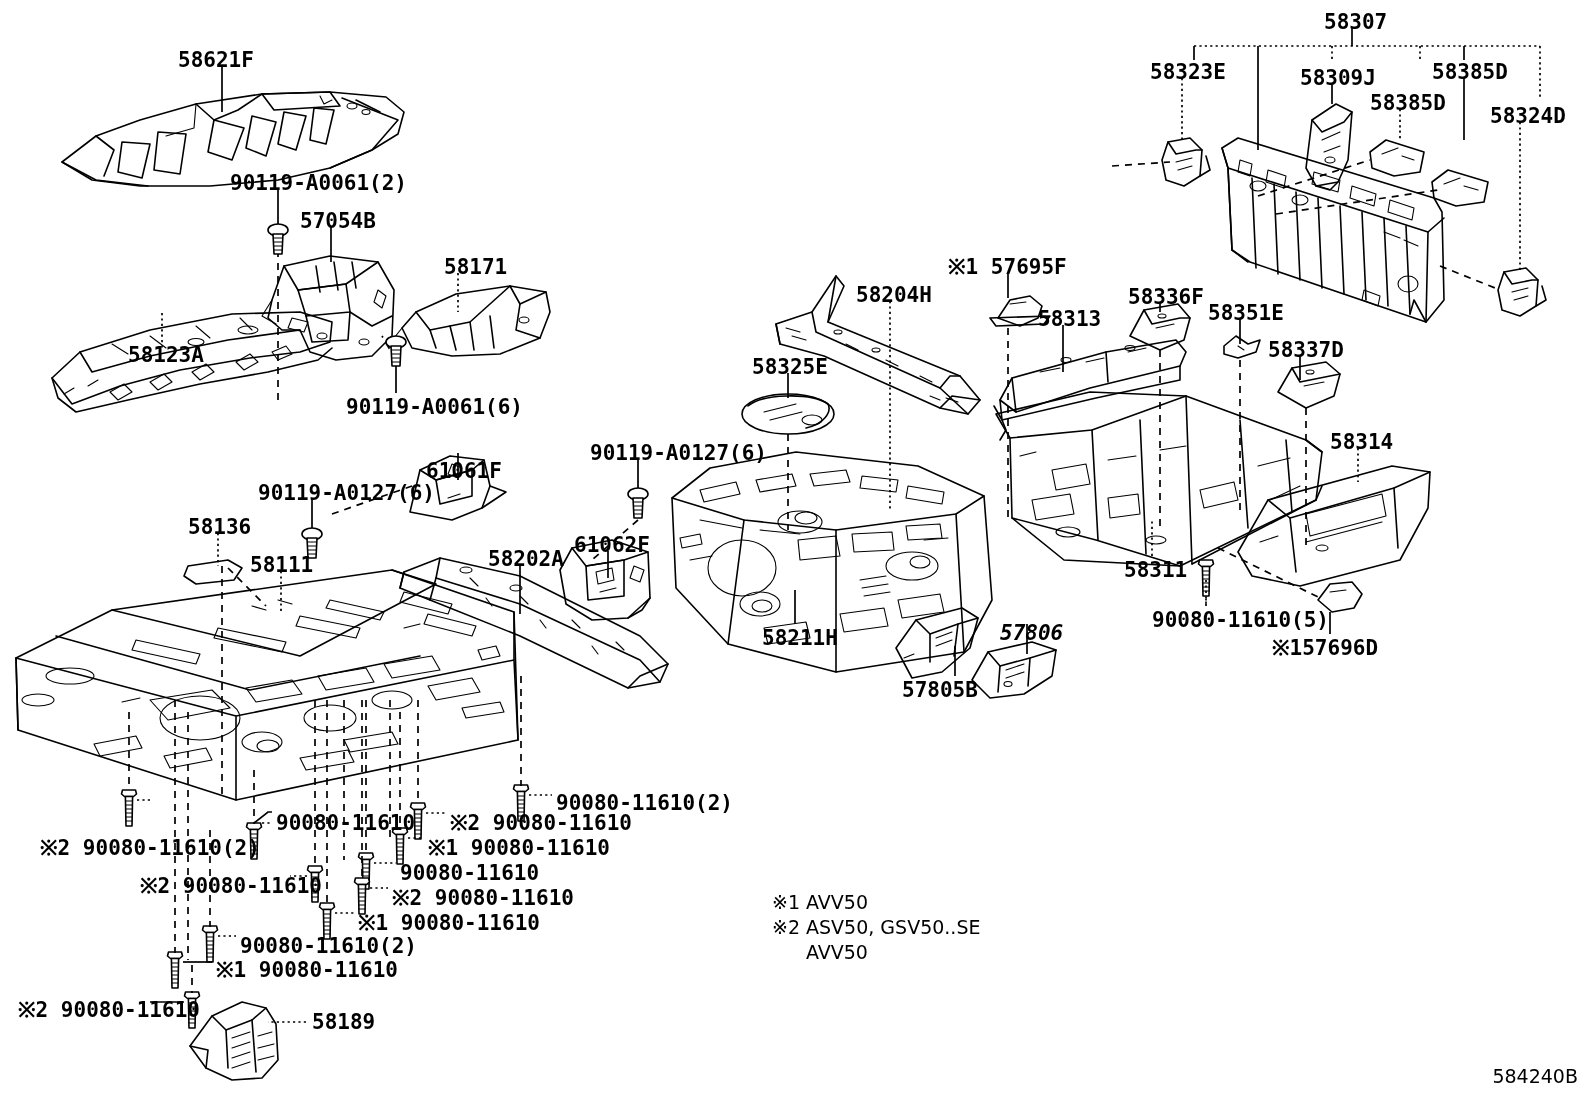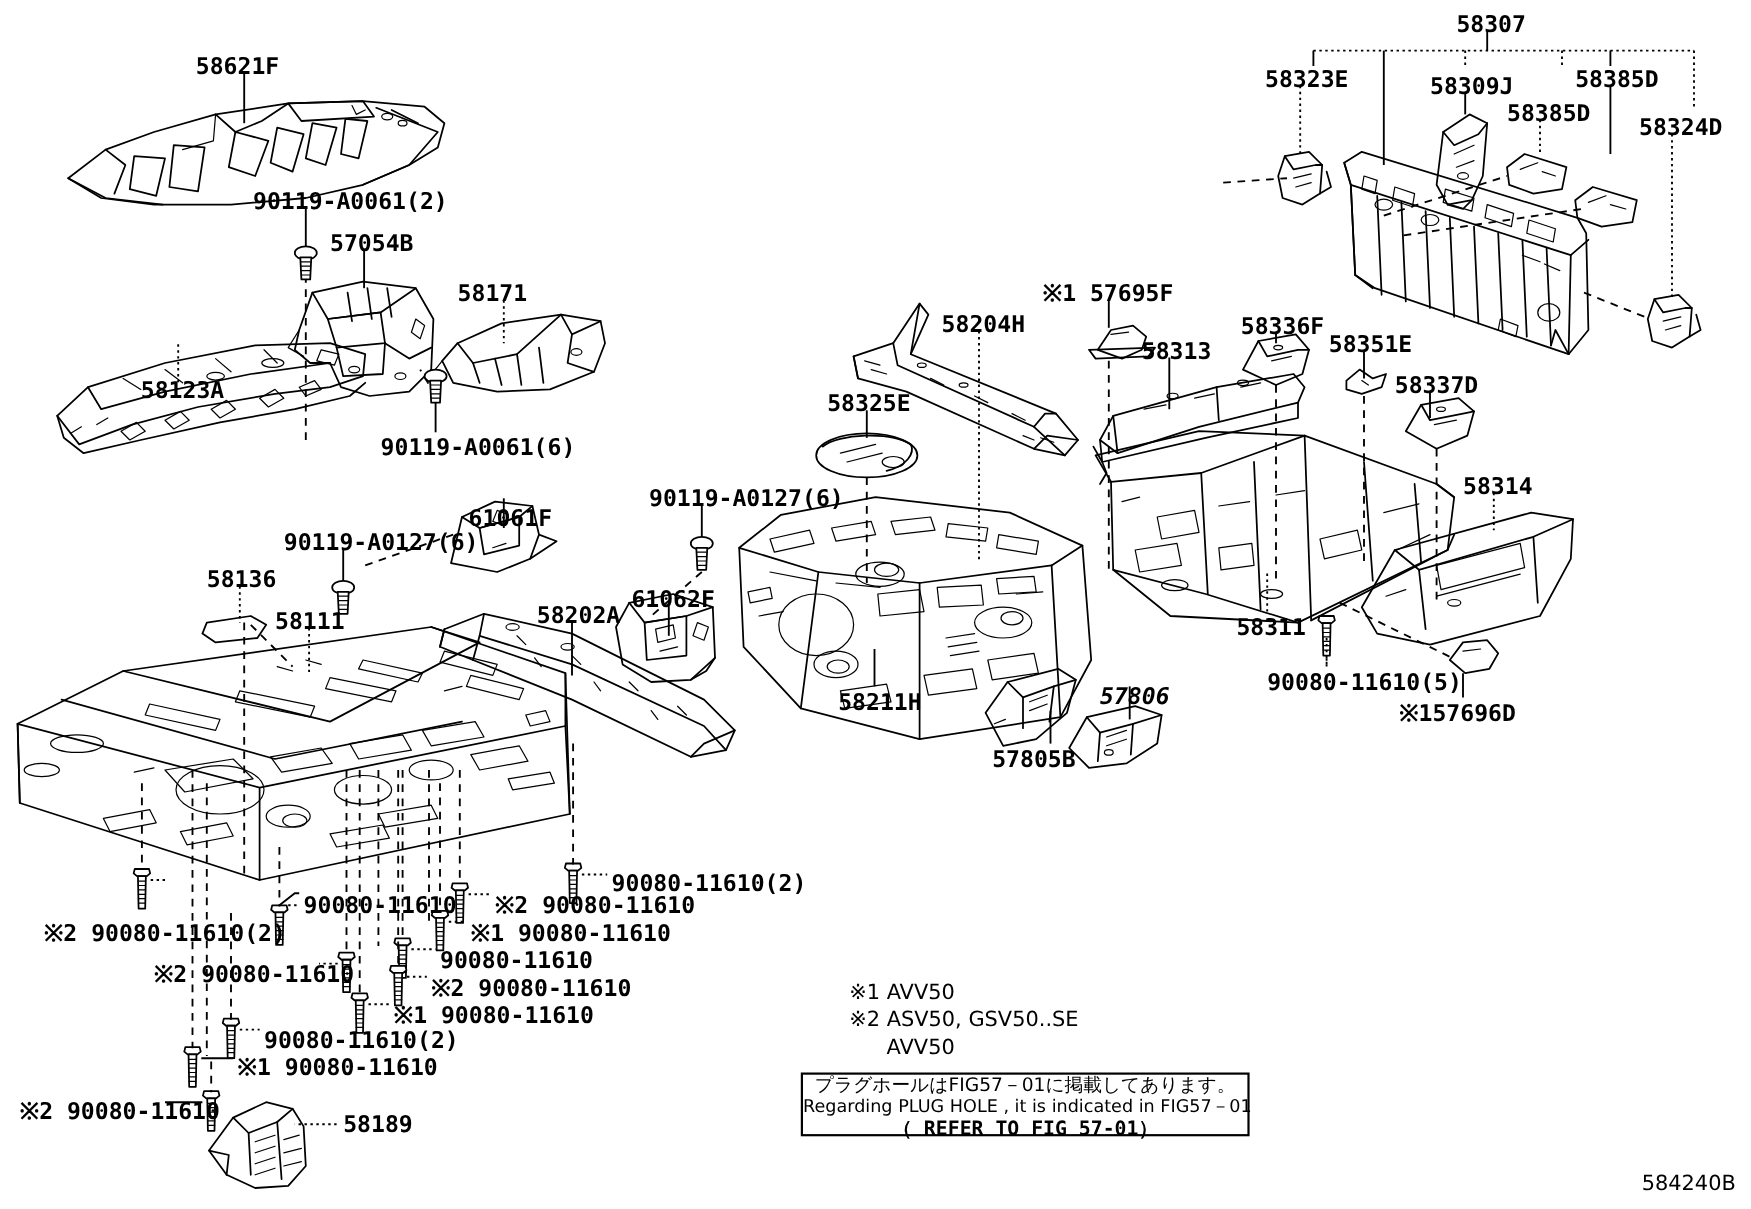--- a/index.html
+++ b/index.html
@@ -504,21 +504,21 @@
       </g>
 
       <path class="ld" d="M254,823 L268,812 H272"></path>
     </g>
   </svg>
 
   <div id="labels">
       <div class="lbl" style="left: 178px; top: 50px;">58621F</div>
       <div class="lbl" style="left: 230px; top: 173px;">90119-A0061(2)</div>
       <div class="lbl" style="left: 300px; top: 211px;">57054B</div>
-      <div class="lbl" style="left: 416px; top: 257px; text-align: center;">58171</div>
+      <div class="lbl" style="left: 444px; top: 257px; text-align: center;">58171</div>
       <div class="lbl" style="left: 128px; top: 297px; margin-top: 48px;">58123A</div>
       <div class="lbl" style="left: 346px; top: 397px;">90119-A0061(6)</div>
       <div class="lbl" style="left: 426px; top: 461px;">61061F</div>
       <div class="lbl" style="left: 590px; top: 443px;">90119-A0127(6)</div>
       <div class="lbl" style="left: 258px; top: 483px;">90119-A0127(6)</div>
       <div class="lbl" style="left: 188px; top: 517px;">58136</div>
       <div class="lbl" style="left: 250px; top: 555px;">58111</div>
       <div class="lbl" style="left: 488px; top: 549px;">58202A</div>
       <div class="lbl" style="left: 574px; top: 535px;">61062F</div>
       <div class="lbl" style="left: 752px; top: 357px;">58325E</div>
@@ -556,20 +556,15 @@
       <div class="lbl" style="left: 240px; top: 936px;">90080-11610(2)</div>
       <div class="lbl" style="left: 216px; top: 960px;">※1 90080-11610</div>
       <div class="lbl" style="left: 18px; top: 1000px;">※2 90080-11610</div>
     </div>
   <div id="footnotes">
       <div class="lbl note" style="left: 772px; top: 893px;">※1 AVV50</div>
       <div class="lbl note" style="left: 772px; top: 918px;">※2 ASV50, GSV50..SE</div>
       <div class="lbl note" style="left: 806px; top: 943px;">AVV50</div>
     </div>
 
-  <div id="notebox" style="left: 728px; top: 975px; width: 408px; height: 58px;">
-    <div class="nl jp">プラグホールはFIG57－01に掲載してあります。</div>
-    <div class="nl en">Regarding  PLUG  HOLE  , it is  indicated  in  FIG57－01</div>
-    <div class="nl rf">（ REFER  TO  FIG  57-01）</div>
-  </div>
 
   <div id="figid">584240B</div>
 </div>
 
 </body></html>

